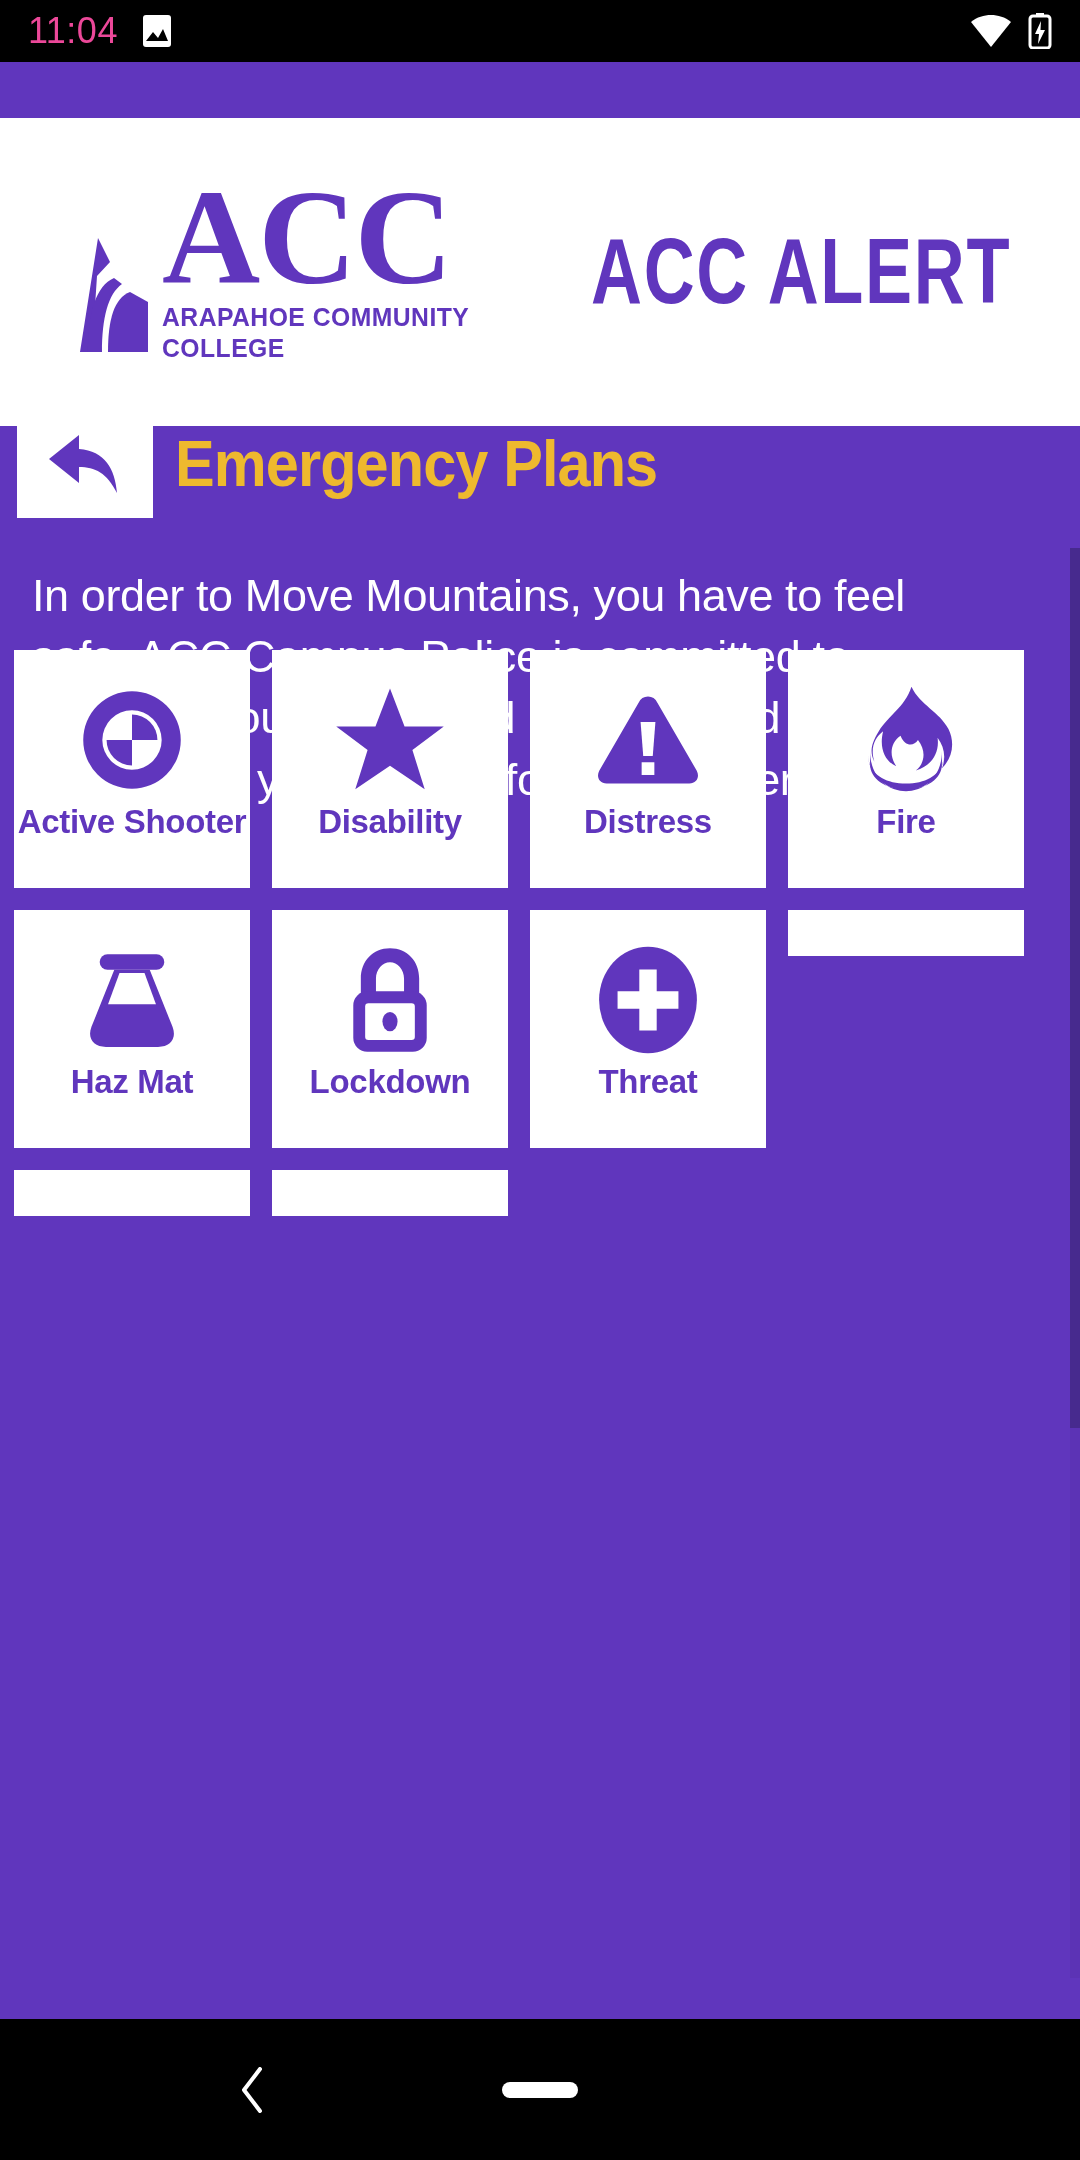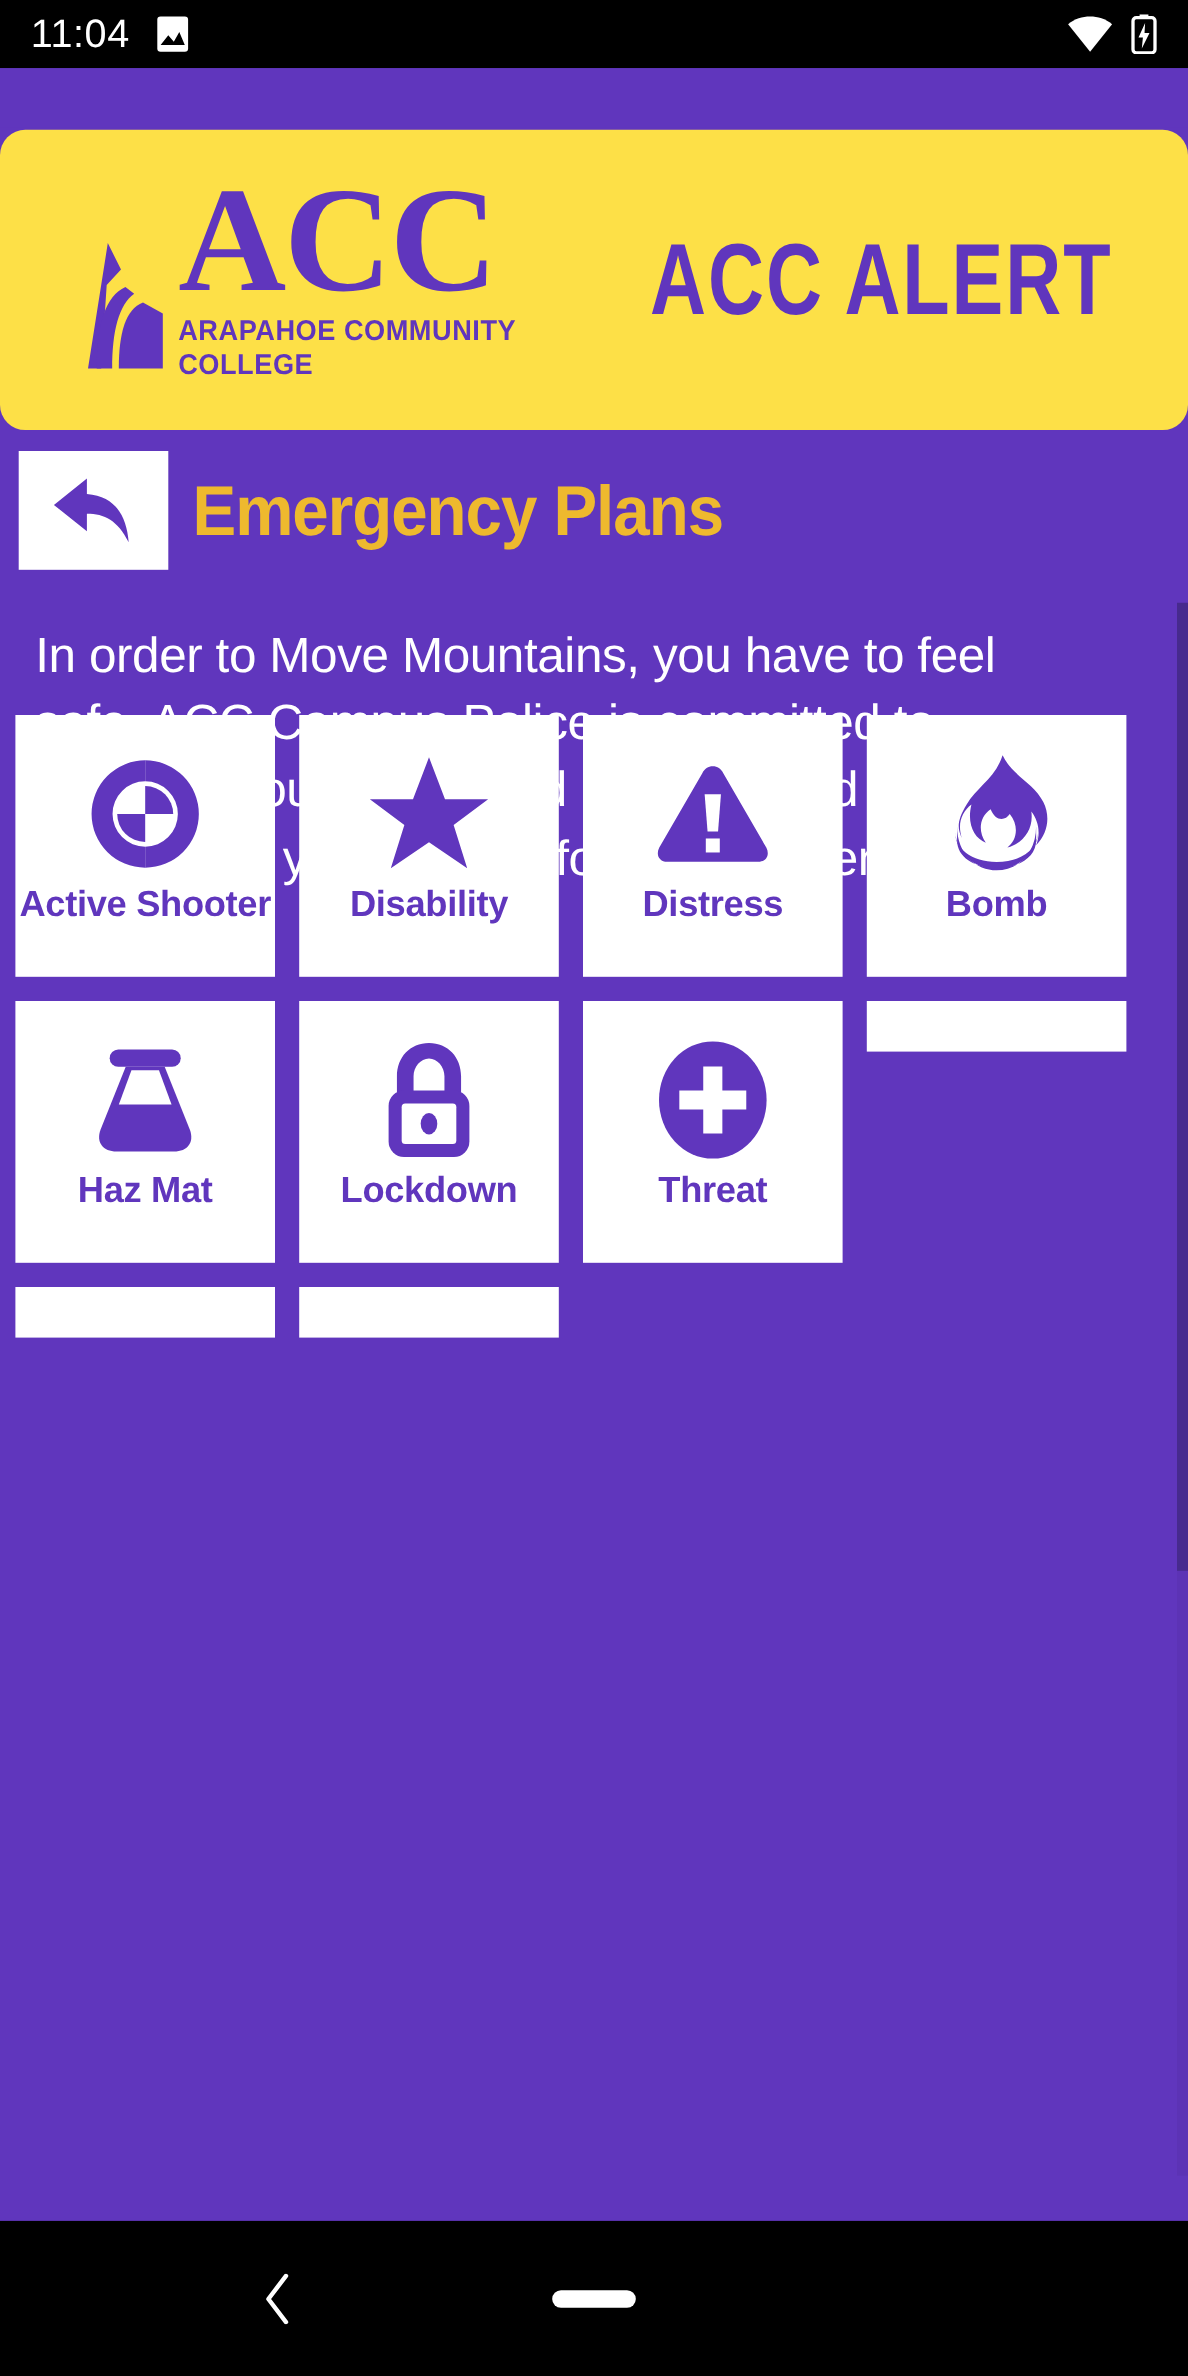--- a/index.html
+++ b/index.html
@@ -10,33 +10,33 @@
     overflow:hidden;
   }
   #screen { position:relative; width:1080px; height:2160px; background:#6036bd; overflow:hidden; }
 
   
   .statusbar{
     position:absolute; top:0; left:0; width:1080px; height:62px;
     background:#000; display:flex; align-items:center; padding:0 28px;
   }
   .status-time{
-    color:#ffffff; font-size:36px; font-weight:400; letter-spacing:.5px;
+    color:#ec4899; font-size:36px; font-weight:400; letter-spacing:.5px;
     font-family:"Liberation Sans", sans-serif; line-height:1;
   }
   .status-left-icons{ display:flex; align-items:center; margin-left:24px; }
   .status-right{ margin-left:auto; display:flex; align-items:center; gap:16px; }
 
   
   .top-purple{ position:absolute; top:62px; left:0; width:1080px; height:54px; background:#6036bd; }
 
   
   .banner{
-    position:absolute; top:118px; left:0; width:1080px; height:273px;
-    background:#fde047; display:flex; align-items:center;border-radius:23px;
+    position:absolute; top:118px; left:0; width:1080px; height:308px;
+    background:#ffffff; display:flex; align-items:center;
   }
   .banner-logo{ display:flex; align-items:flex-end; margin-left:52px; }
   .logo-mark{ width:116px; height:132px; flex:none; }
   .logo-text-wrap{ display:flex; flex-direction:column; margin-left:-6px; }
   .logo-acc{
     font-family:"Liberation Serif", serif;
     font-size:136px; font-weight:700; color:#6036bd; line-height:.84;
     letter-spacing:-2px;
   }
   .logo-tagline{
@@ -225,21 +225,21 @@
 
 
     <div class="tile">
       <div class="tile-icon">
         <svg width="98" height="110" viewBox="0 0 90 100">
           <path d="M50 1 C44 20 28 28 20 42 C12 55 12 62 16 70 C12 58 16 48 24 42 C20 58 26 70 36 74 C29 64 31 52 40 46 C44 56 52 56 56 50 C64 60 62 72 54 78 C68 74 76 62 74 48 C80 56 82 66 78 76 C88 66 90 52 84 40 C76 24 58 18 50 1 Z" fill="#6036bd"></path>
           <path d="M10 62 C10 82 26 96 45 96 C64 96 80 82 80 62 C80 80 66 90 45 90 C24 90 10 80 10 62 Z" fill="#6036bd"></path>
           <path d="M12 60 C12 84 28 97 45 97 C62 97 78 84 78 60 L78 72 C78 86 64 95 45 95 C26 95 12 86 12 72 Z" fill="#6036bd"></path>
         </svg>
       </div>
-      <div class="tile-label">Bomb</div>
+      <div class="tile-label">Fire</div>
     </div>
 
     <div class="tile">
       <div class="tile-icon">
         <svg width="96" height="100" viewBox="0 0 90 96">
           <rect x="14" y="4" width="62" height="15" rx="7.5" fill="#6036bd"></rect>
           <path d="M28 19 L62 19 L84 74 C88 85 82 93 70 93 L20 93 C8 93 2 85 6 74 Z" fill="#6036bd"></path>
           <path d="M33 22 L57 22 L68 52 L22 52 Z" fill="#fff"></path>
         </svg>
       </div>

